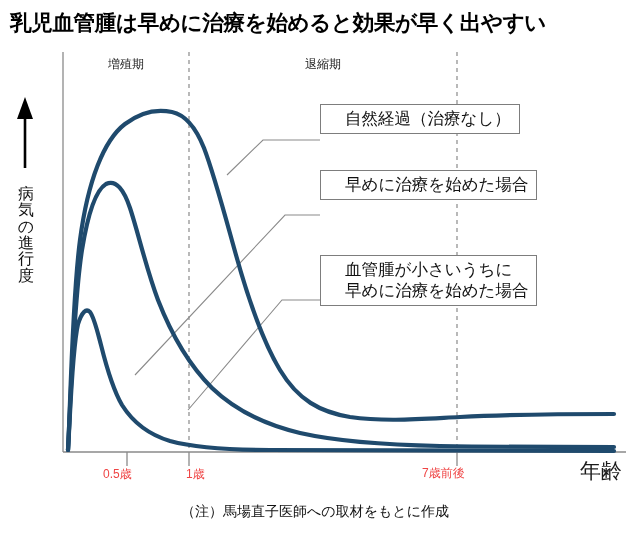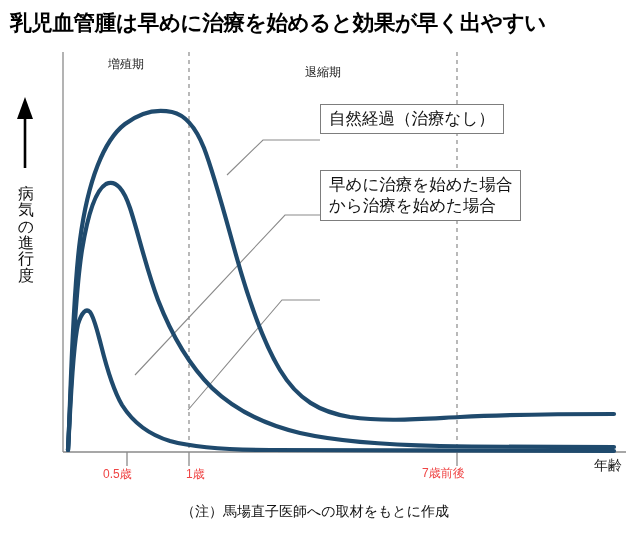--- a/index.html
+++ b/index.html
@@ -49,21 +49,21 @@
     position: absolute;
     left: 0;
     top: 0;
   }
   
   .callout {
     position: absolute;
     border: 1px solid #7d7d7d;
     background: #ffffff;
     box-sizing: border-box;
-    padding: 3px 8px 4px 8px;
+    padding: 3px 8px 4px 24px;
     font-size: 16.5px;
     line-height: 1.28;
     color: #111111;
     white-space: nowrap;
   }
   .callout .ln { display: block; }
   
   .axis-tick-label {
     position: absolute;
     font-size: 12px;
@@ -79,21 +79,21 @@
     line-height: 1.02;
     color: #111111;
     text-align: center;
     letter-spacing: 0px;
   }
   #y-axis-label span { display: block; }
   #x-axis-name {
     position: absolute;
     right: 8px;
     top: 457px;
-    font-size: 14px;
+    font-size: 21px;
     color: #1a1a1a;
     white-space: nowrap;
   }
   
   #footnote {
     position: absolute;
     left: 0;
     top: 503px;
     width: 630px;
     text-align: center;
@@ -105,21 +105,21 @@
 </head>
 <body>
 
 <div id="page">
 
   <div id="title-bar">
     <div id="chart-title">乳児血管腫は早めに治療を始めると効果が早く出やすい</div>
   </div>
 
   <div class="phase-label" style="left:76px; top:56px; width:100px;">増殖期</div>
-  <div class="phase-label" style="left:273px; top:64px; width:100px;text-align:center;">退縮期</div>
+  <div class="phase-label" style="left:273px; top:56px; width:100px;text-align:center;">退縮期</div>
 
   <svg id="plot-svg" width="630" height="543" viewBox="0 0 630 543">
 
     <g>
       <line x1="25" y1="168" x2="25" y2="112" stroke="#000000" stroke-width="2.6"></line>
       <polygon points="25,97 33,119 17,119" fill="#000000"></polygon>
     </g>
 
     <line x1="63" y1="52" x2="63" y2="452" stroke="#8a8a8a" stroke-width="1.3"></line>
     <line x1="63" y1="452" x2="626" y2="452" stroke="#8a8a8a" stroke-width="1.3"></line>
@@ -165,23 +165,26 @@
              C 196,448 230,450 270,450
              C 340,451 450,451 614,451"></path>
   </svg>
 
   <div class="callout" style="left:320px; top:104px;">
     <span class="ln">自然経過（治療なし）</span>
   </div>
 
   <div class="callout" style="left:320px; top:170px;">
     <span class="ln">早めに治療を始めた場合</span>
-    <span class="ln">から治療を始めた場合</span>
-  </div>
-
+  </div>
+
+  <div class="callout" style="left:320px; top:255px;">
+    <span class="ln">血管腫が小さいうちに</span>
+    <span class="ln">早めに治療を始めた場合</span>
+  </div>
 
   <div id="y-axis-label">
     <span>病</span>
     <span>気</span>
     <span>の</span>
     <span>進</span>
     <span>行</span>
     <span>度</span>
   </div>
 

